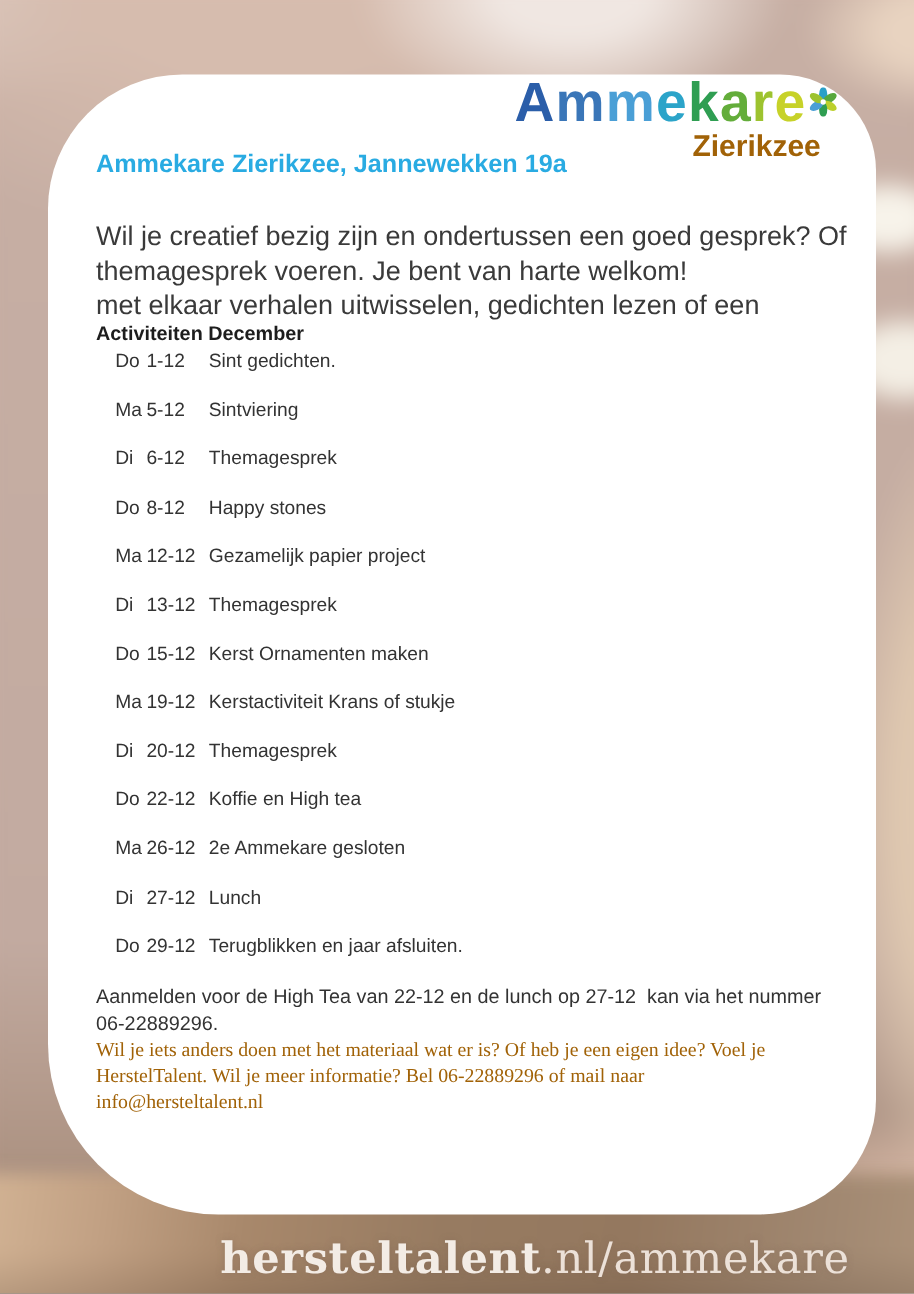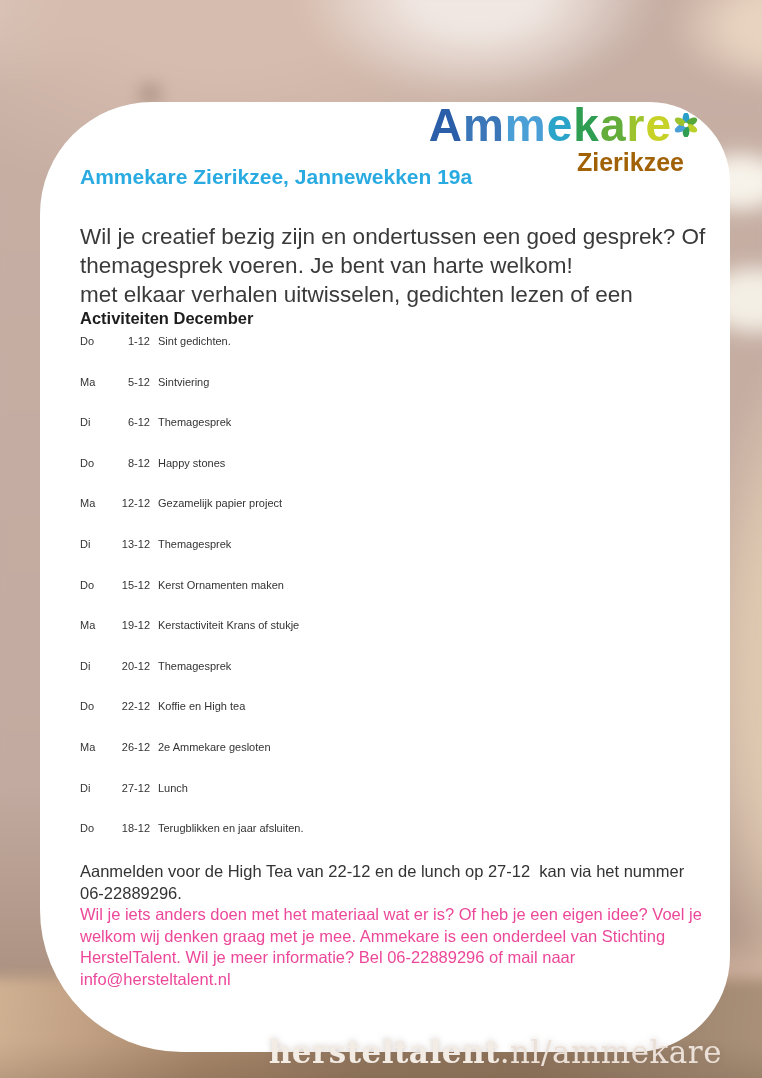--- a/index.html
+++ b/index.html
@@ -20,50 +20,50 @@
       radial-gradient(ellipse 140px 430px at 103% 62%, #dfc8b0 40%, rgba(223,200,176,0) 78%),
       radial-gradient(ellipse 230px 170px at 100% 96%, #e6c5b2 28%, rgba(230,197,178,0) 75%),
       linear-gradient(180deg, #c7afa4 0%, #c2aaa0 72%, #ab9180 90%, #92785f 100%);}
   .photo-wood{position:absolute;left:-20px;right:-20px;bottom:-18px;height:118px;filter:blur(7px);
     background:
       linear-gradient(180deg, rgba(0,0,0,0) 55%, rgba(58,40,29,.22) 100%),
       linear-gradient(97deg, #d3b495 0%, #c2a184 13%, #a8886b 28%, #977b61 48%, #94785f 68%, #a18871 88%, #ad937a 100%);}
 
   
   .card{position:absolute;left:40px;top:62px;width:690px;height:950px;background:#ffffff;
-        border-radius:112px 80px 96px 142px;margin-top:40px;}
+        border-radius:112px 80px 96px 142px;}
 
   
   .logo{position:absolute;top:0px;right:32px;text-align:right;line-height:1;}
   .logo-word{font-size:46px;font-weight:700;letter-spacing:1px;white-space:nowrap;}
   .logo-flower{display:inline-block;vertical-align:top;margin:-4px 0 0 2px;}
   .logo-sub{font-size:25px;font-weight:700;margin-top:2px;padding-right:14px;}
 
   .address{position:absolute;left:40px;top:63px;font-size:21px;font-weight:600;}
 
   .intro{position:absolute;left:40px;top:120px;width:645px;font-size:22.5px;color:#3a3a3a;}
   .intro .line{line-height:29px;}
 
   .sched-title{position:absolute;left:40px;top:207px;width:550px;text-align:left;
                font-size:16.5px;font-weight:700;color:#1d1d1d;}
 
-  .schedule{position:absolute;left:40px;top:231px;font-size:11px;color:#333;}
+  .schedule{position:absolute;left:56px;top:231px;font-size:16px;color:#333;}
   .srow{display:flex;line-height:17px;margin-bottom:23.6px;}
   .srow .day{width:26px;}
-  .srow .date{width:44px;text-align:right;}
+  .srow .date{width:44px;}
   .srow .act{padding-left:8px;white-space:pre;}
 
   .note{font-size:16.5px;}
   .note .line{line-height:21.5px;white-space:pre;}
   .note-signup{position:absolute;left:40px;top:759px;color:#333;}
   .note-info{position:absolute;left:40px;top:802px;}
 
   
-  .footer{position:absolute;right:40px;bottom:8px;font-family:"DejaVu Serif",serif;
-          font-size:31px;color:#f3ece5;letter-spacing:.5px;white-space:nowrap;
+  .footer{position:absolute;right:54px;bottom:8px;font-family:"DejaVu Serif",serif;
+          font-size:36px;color:#f3ece5;letter-spacing:.5px;white-space:nowrap;
           text-shadow:0 0 6px rgba(120,95,80,.35);margin-top:40px;}
   .footer .brand{font-weight:700;}
   .footer .suffix{font-weight:400;color:#ece1d8;}
 </style>
 </head>
 <body>
 
 <div id="page">
 
   <div class="photo-base"></div>
@@ -162,33 +162,32 @@
   </div>
 
   <div class="srow">
     <span class="day">Di</span>
     <span class="date">27-12</span>
     <span class="act">Lunch</span>
   </div>
 
   <div class="srow">
     <span class="day">Do</span>
-    <span class="date">18-12</span>
+    <span class="date">29-12</span>
     <span class="act">Terugblikken en jaar afsluiten.</span>
   </div>
 </div>
 
     <div class="note note-signup">
         <div class="line">Aanmelden voor de High Tea van 22-12 en de lunch op 27-12  kan via het nummer</div>
         <div class="line">06-22889296.</div>
       </div>
 
-    <div class="note note-info" style="color: #ec4899;">
+    <div class="note note-info" style="color: #a16207; font-family: Liberation Serif, serif;">
         <div class="line">Wil je iets anders doen met het materiaal wat er is? Of heb je een eigen idee? Voel je</div>
-        <div class="line">welkom wij denken graag met je mee. Ammekare is een onderdeel van Stichting</div>
         <div class="line">HerstelTalent. Wil je meer informatie? Bel 06-22889296 of mail naar</div>
         <div class="line">info@hersteltalent.nl</div>
       </div>
 
   </div>
 
   <div class="footer"><span class="brand">hersteltalent</span><span class="suffix">.nl/ammekare</span></div>
 
 </div>
 

